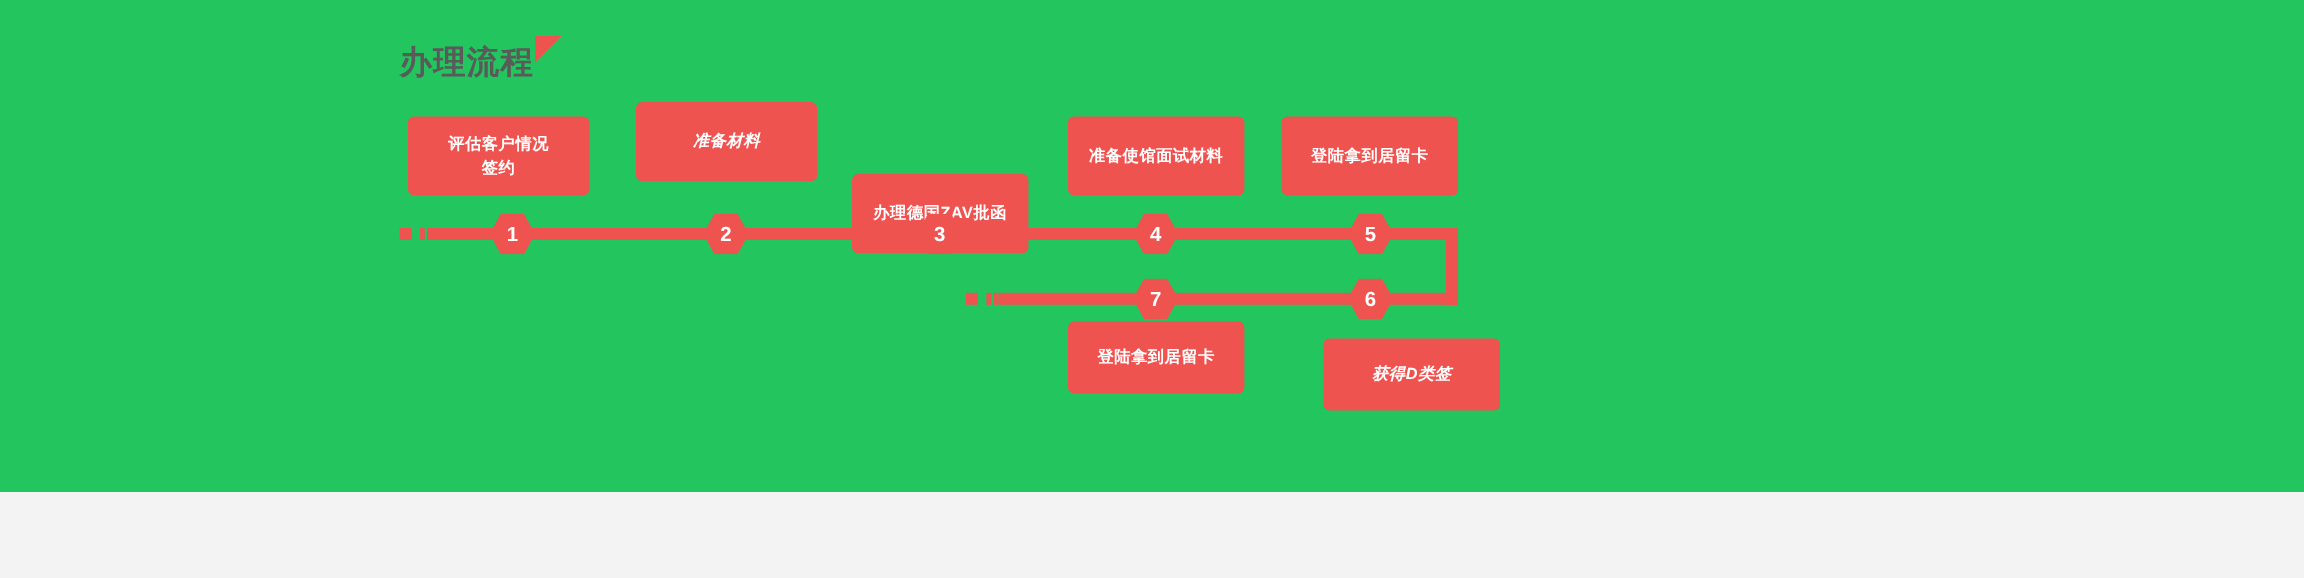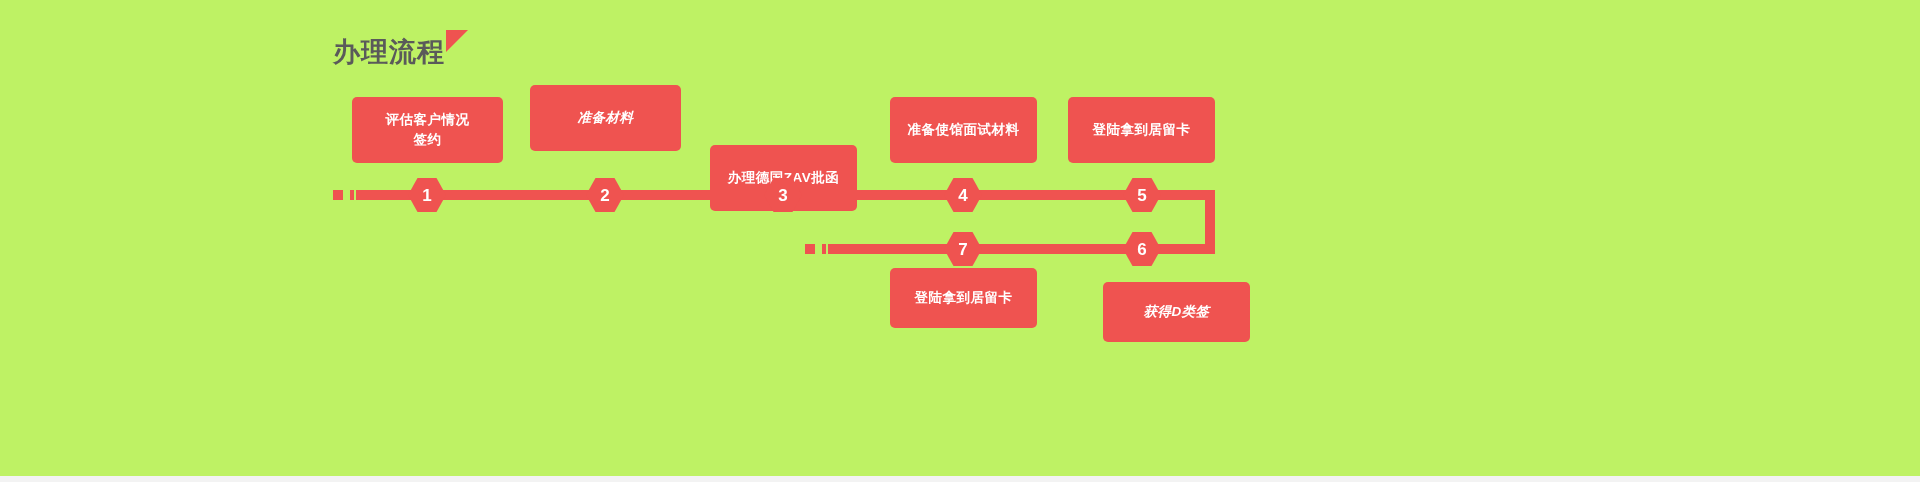--- a/index.html
+++ b/index.html
@@ -10,22 +10,22 @@
     width: 1920px;
     height: 482px;
     background: #f3f3f3;
     font-family: "Liberation Sans", "DejaVu Sans", sans-serif;
     overflow: hidden;
   }
 
   #stage {
     position: relative;
     width: 1920px;
-    height: 476px;
-    background: #bef264;
+    height: 410px;
+    background: #22c55e;
   }
 
   
   .title-wrap {
     position: absolute;
     left: 333px;
     top: 30px;
     height: 44px;
   }
   .title-text {
@@ -114,21 +114,21 @@
 </head>
 <body>
 
 <div id="stage">
 
   <div class="title-wrap">
     <span class="title-text">办理流程</span>
     <span class="title-accent"></span>
   </div>
 
-  <div class="pbox" style="left:352px; top:97px; width:151px; height:66px;align-items:center;">
+  <div class="pbox" style="left:340px; top:97px; width:151px; height:66px;align-items:center;">
     <span class="lines">
       <span class="ln">评估客户情况</span>
       <span class="ln">签约</span>
     </span>
   </div>
 
   <div class="pbox" style="left:530px; top:85px; width:151px; height:66px;font-style:italic;">
     <span class="lines">
       <span class="ln">准备材料</span>
     </span>

